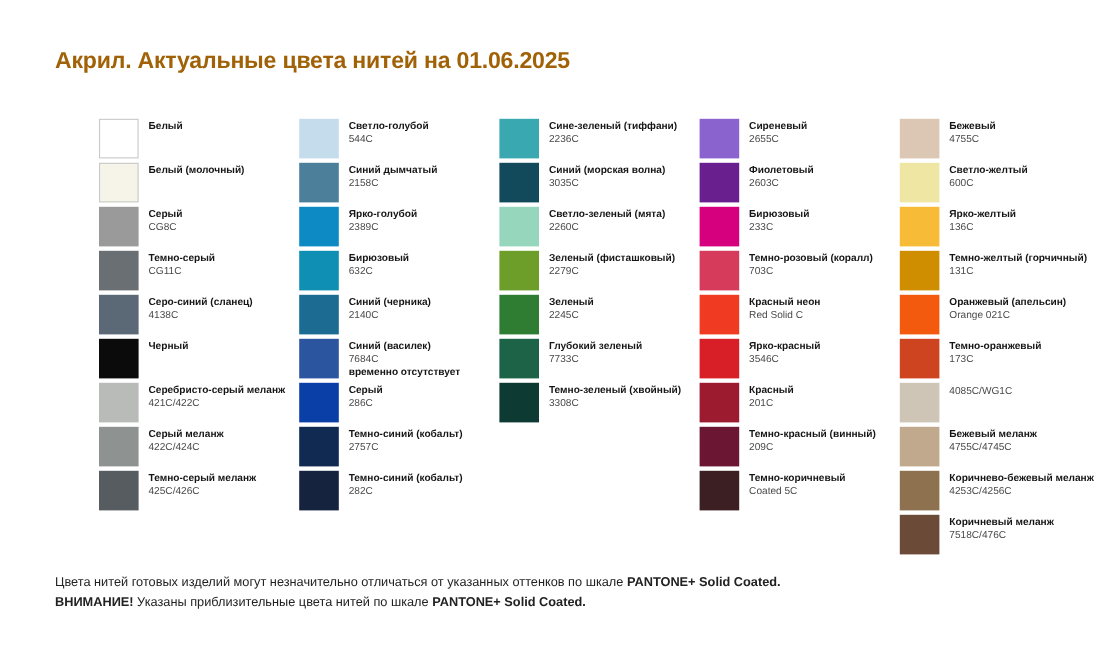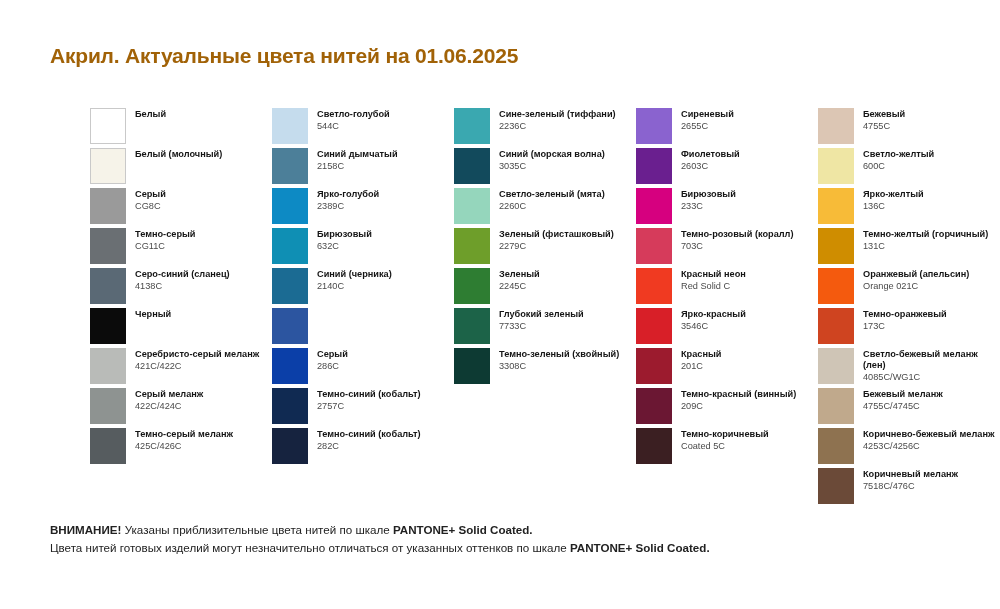--- a/index.html
+++ b/index.html
@@ -199,20 +199,25 @@
         </div>
         <div class="swatch-row">
           <div class="chip" style="background: rgb(27, 107, 147);"></div>
           <div class="labels">
             <div class="name">Синий (черника)</div>
             <div class="code">2140C</div>
           </div>
         </div>
         <div class="swatch-row">
           <div class="chip" style="background: rgb(44, 85, 160);"></div>
+          <div class="labels">
+            <div class="name">Синий (василек)</div>
+            <div class="code">7684C</div>
+            <div class="code note">временно отсутствует</div>
+          </div>
         </div>
         <div class="swatch-row">
           <div class="chip" style="background: rgb(11, 63, 168);"></div>
           <div class="labels">
             <div class="name">Серый</div>
             <div class="code">286C</div>
           </div>
         </div>
         <div class="swatch-row">
           <div class="chip" style="background: rgb(16, 42, 82);"></div>
@@ -384,21 +389,20 @@
         <div class="swatch-row">
           <div class="chip" style="background: rgb(207, 68, 32);"></div>
           <div class="labels">
             <div class="name">Темно-оранжевый</div>
             <div class="code">173C</div>
           </div>
         </div>
         <div class="swatch-row">
           <div class="chip" style="background: rgb(207, 197, 182);"></div>
           <div class="labels">
-            <div class="name">Светло-бежевый меланж (лен)</div>
             <div class="code">4085C/WG1C</div>
           </div>
         </div>
         <div class="swatch-row">
           <div class="chip" style="background: rgb(192, 169, 140);"></div>
           <div class="labels">
             <div class="name">Бежевый меланж</div>
             <div class="code">4755C/4745C</div>
           </div>
         </div>
@@ -413,21 +417,21 @@
           <div class="chip" style="background: rgb(107, 74, 56);"></div>
           <div class="labels">
             <div class="name">Коричневый меланж</div>
             <div class="code">7518C/476C</div>
           </div>
         </div>
       </div>
     </div>
 
   <div class="footer">
+    <div class="footer-line">
+      <span>Цвета нитей готовых изделий могут незначительно отличаться от указанных оттенков по шкале </span><b>PANTONE+ Solid Coated.</b>
+    </div>
     <div class="footer-line">
       <b>ВНИМАНИЕ!</b><span> Указаны приблизительные цвета нитей по шкале </span><b>PANTONE+ Solid Coated.</b>
     </div>
-    <div class="footer-line">
-      <span>Цвета нитей готовых изделий могут незначительно отличаться от указанных оттенков по шкале </span><b>PANTONE+ Solid Coated.</b>
-    </div>
   </div>
 
 </div>
 
 </body></html>

